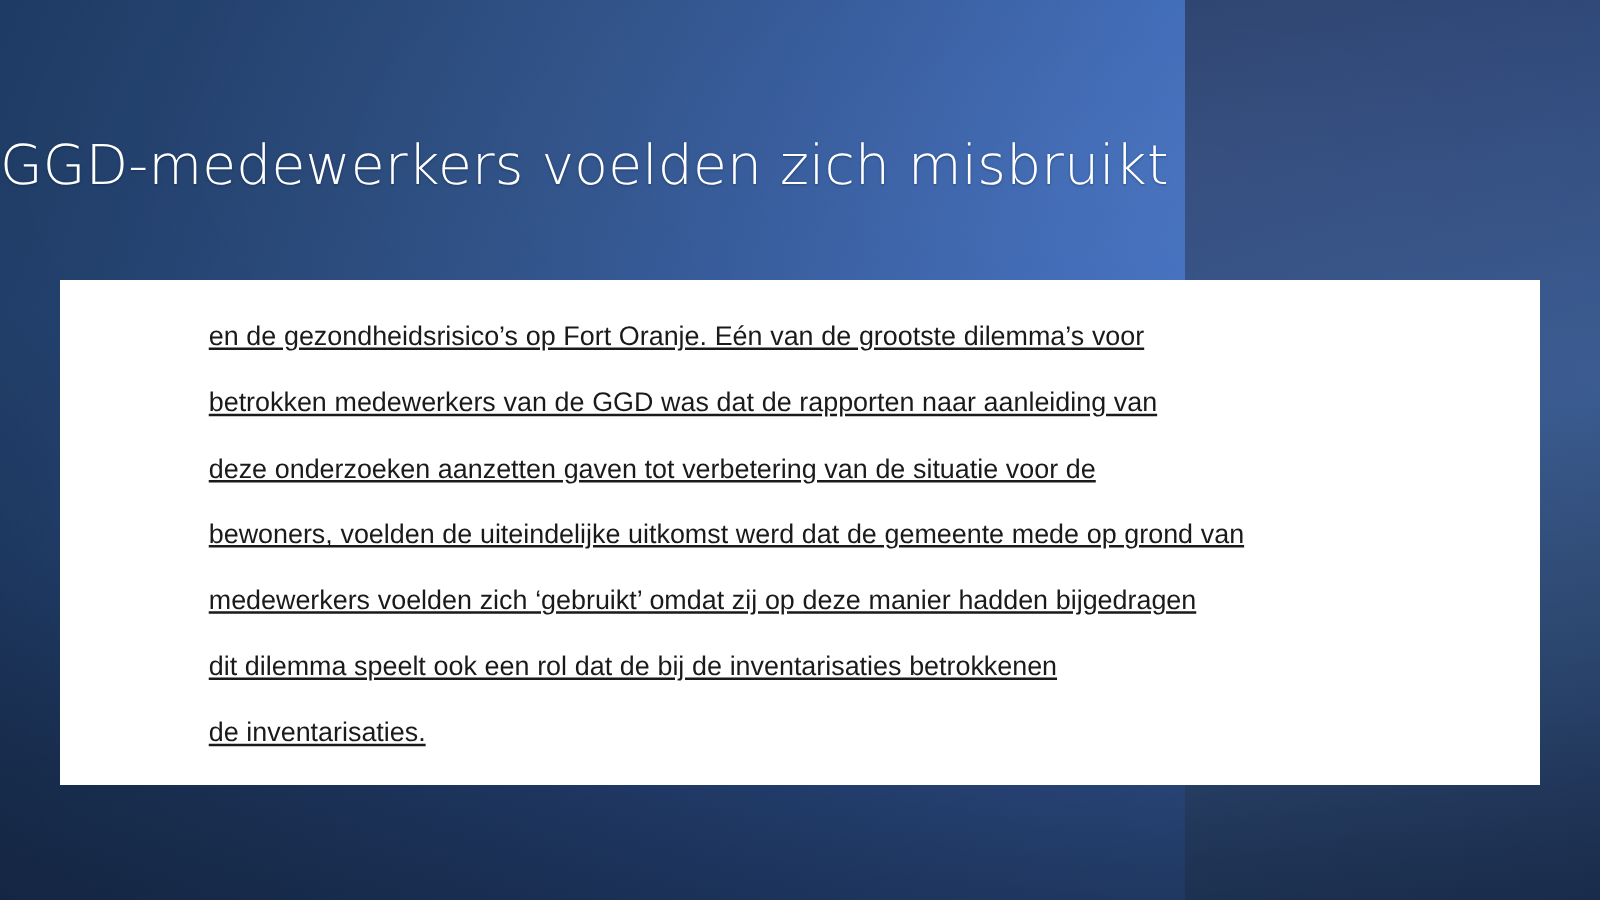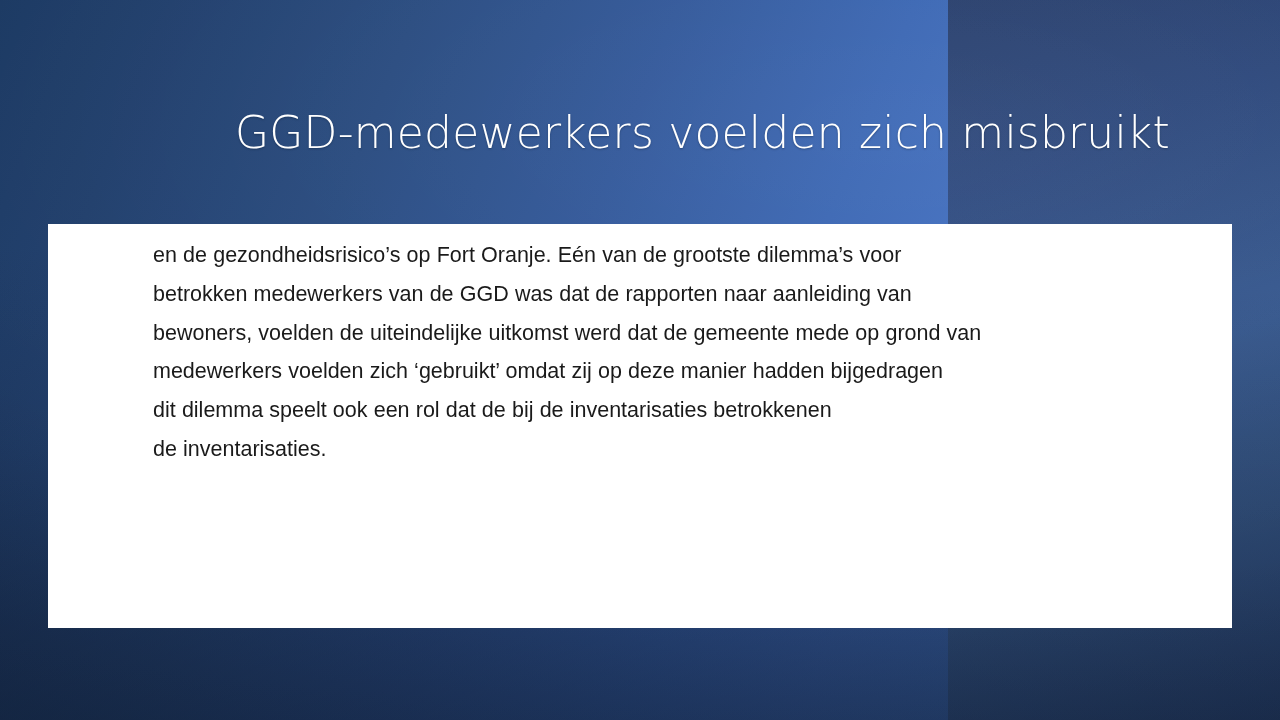--- a/index.html
+++ b/index.html
@@ -101,21 +101,21 @@
 
   
   .title-area {
     position: absolute;
     left: 0;
     top: 96px;
     width: 1170px;
     height: 74px;
     display: flex;
     align-items: center;
-    justify-content: flex-end;
+    justify-content: flex-start;
   }
 
   .slide-title {
     font-family: "DejaVu Sans", sans-serif;
     font-weight: 300;
     font-size: 44px;
     line-height: 1.1;
     letter-spacing: 0.2px;
     color: #ffffff;
     white-space: nowrap;
@@ -140,21 +140,22 @@
     padding: 0 18px 0 105px;
     font-family: "Liberation Sans", sans-serif;
     font-size: 21.5px;
     line-height: 38.8px;
     color: #1a1a1a;
     text-align: left;
     word-spacing: 0.2px;
   }
 
   .body-text p {
-    margin: 0;
+    margin: 14px;
+    text-decoration: underline;
   }
 </style>
 </head>
 <body>
 
 <div class="slide">
 
   <div class="bg-left"></div>
   <div class="bg-left-shade"></div>
   <div class="bg-right"></div>
@@ -162,20 +163,21 @@
   <div class="bg-vignette"></div>
 
   <div class="title-area">
     <h1 class="slide-title">GGD-medewerkers voelden zich misbruikt</h1>
   </div>
 
   <div class="content-card">
     <div class="body-text">
       <p>en de gezondheidsrisico’s op Fort Oranje. Eén van de grootste dilemma’s voor</p>
       <p>betrokken medewerkers van de GGD was dat de rapporten naar aanleiding van</p>
+      <p>deze onderzoeken aanzetten gaven tot verbetering van de situatie voor de</p>
       <p>bewoners, voelden de uiteindelijke uitkomst werd dat de gemeente mede op grond van</p>
       <p>medewerkers voelden zich ‘gebruikt’ omdat zij op deze manier hadden bijgedragen</p>
       <p>dit dilemma speelt ook een rol dat de bij de inventarisaties betrokkenen</p>
       <p>de inventarisaties.</p>
     </div>
   </div>
 
 </div>
 
 </body></html>

